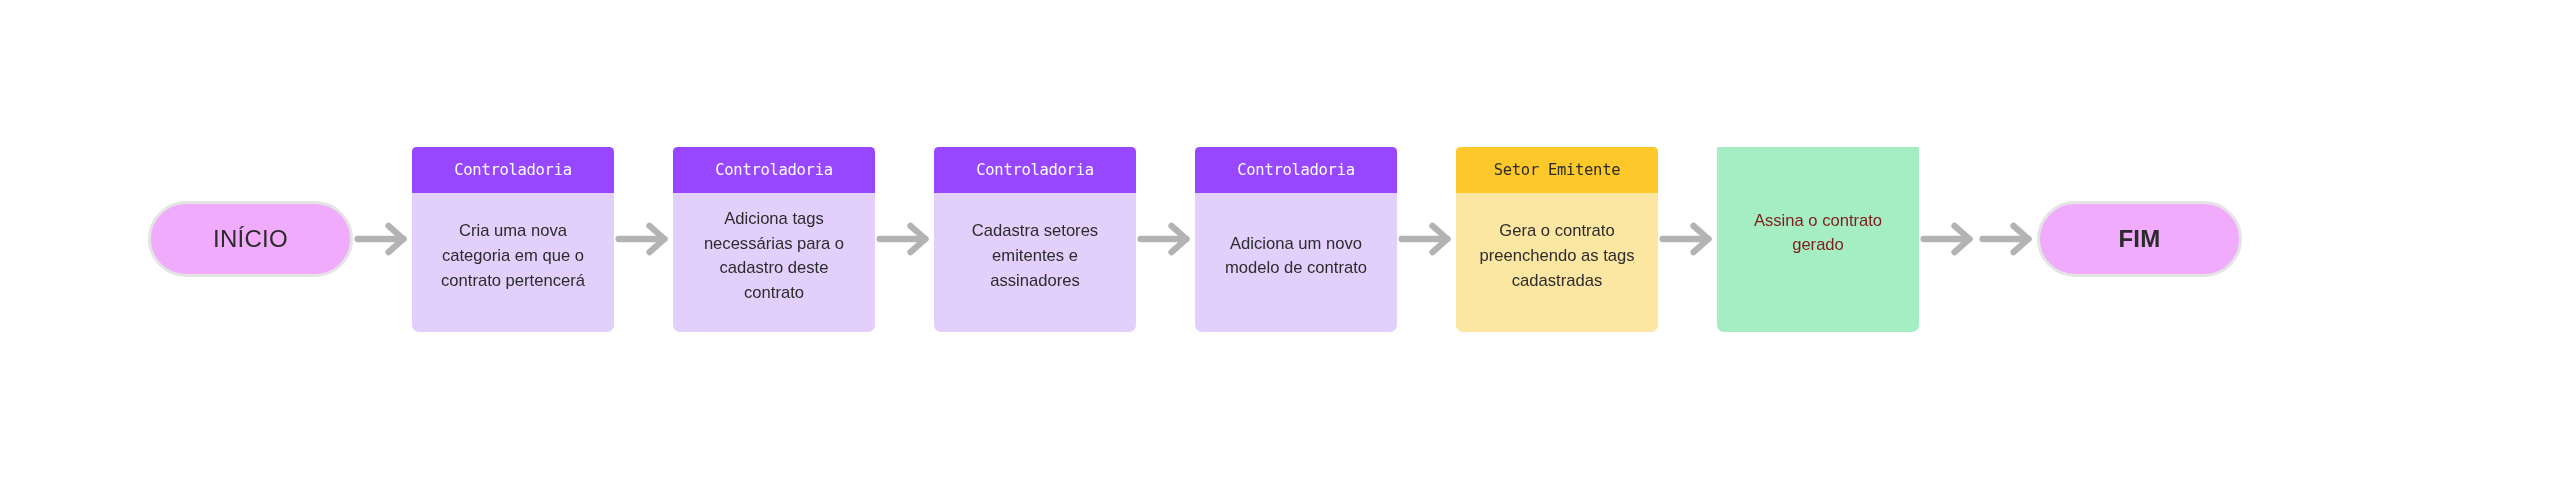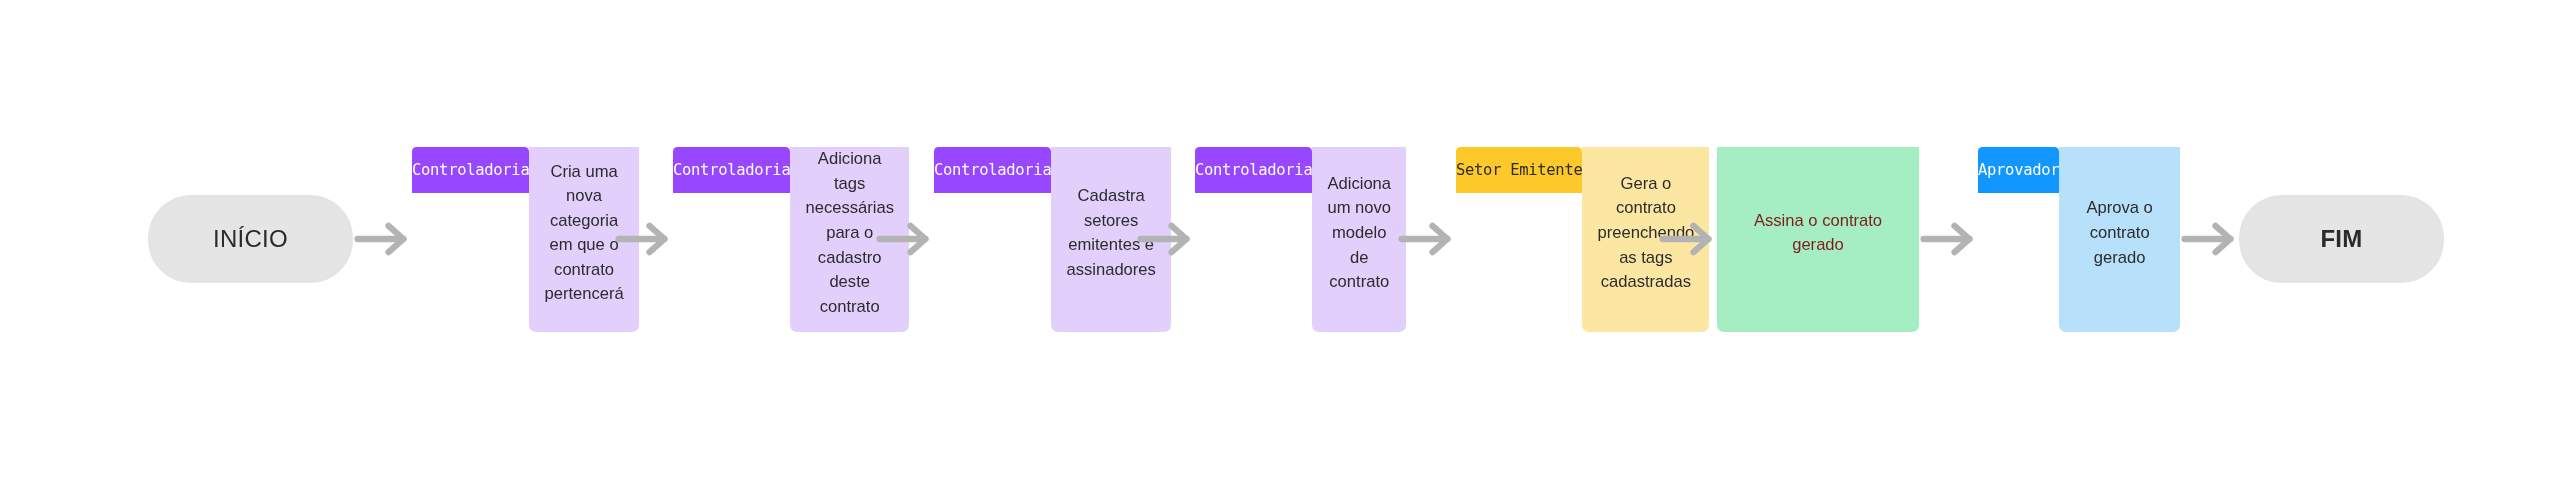--- a/index.html
+++ b/index.html
@@ -22,25 +22,25 @@
     display: flex;
     flex-direction: row;
     align-items: center;
     justify-content: flex-start;
     padding-left: 148px;
   }
 
   
   .terminal {
     width: 205px;
-    height: 88px;
+    height: 76px;
     flex: 0 0 auto;
     border: 3.4px solid #e4e4e4;
     border-radius: 43px;
-    background: #e5e5e5;
+    background: #f0abfc;
     display: flex;
     align-items: center;
     justify-content: center;
     font-size: 24px;
     color: #2b2b2b;
     letter-spacing: 0.3px;
     font-family: "Liberation Sans", sans-serif;
   }
 
   
@@ -53,21 +53,21 @@
     justify-content: center;
   }
   .arrow svg { display: block; }
 
   
   .card {
     flex: 0 0 auto;
     width: 202px;
     height: 185px;
     display: flex;
-    flex-direction: row;
+    flex-direction: column;
     align-items: stretch;
   }
 
   .card-header {
     height: 46px;
     flex: 0 0 46px;
     border-radius: 4.6px 4.6px 0 0;
     display: flex;
     align-items: center;
     justify-content: center;
@@ -180,28 +180,20 @@
       <div class="card-body" style="background: rgb(165, 238, 195); color: #7f1d1d;">
         <span>Assina o contrato gerado</span>
       </div>
     </div>
     <div class="arrow">
       <svg width="59" height="36" viewBox="0 0 103 62" fill="none" xmlns="http://www.w3.org/2000/svg">
         <path d="M8 31 H88" stroke="#b3b3b3" stroke-width="11" stroke-linecap="round"></path>
         <path d="M62 8 L88 31 L62 54" stroke="#b3b3b3" stroke-width="11" stroke-linecap="round" stroke-linejoin="round" fill="none"></path>
       </svg>
     </div>
-    <div class="card">
-      <div class="card-header" style="background: rgb(18, 150, 255); color: rgb(255, 255, 255);">
-        <span>Aprovador</span>
-      </div>
-      <div class="card-body" style="background: rgb(183, 224, 251); color: rgb(44, 44, 44);">
-        <span>Aprova o contrato gerado</span>
-      </div>
-    </div>
     <div class="arrow">
       <svg width="59" height="36" viewBox="0 0 103 62" fill="none" xmlns="http://www.w3.org/2000/svg">
         <path d="M8 31 H88" stroke="#b3b3b3" stroke-width="11" stroke-linecap="round"></path>
         <path d="M62 8 L88 31 L62 54" stroke="#b3b3b3" stroke-width="11" stroke-linecap="round" stroke-linejoin="round" fill="none"></path>
       </svg>
     </div>
     <div class="terminal" style="border-color: rgb(228, 228, 228); color: rgb(43, 43, 43); font-weight: bold;">
       <span>FIM</span>
     </div>
   </div>

